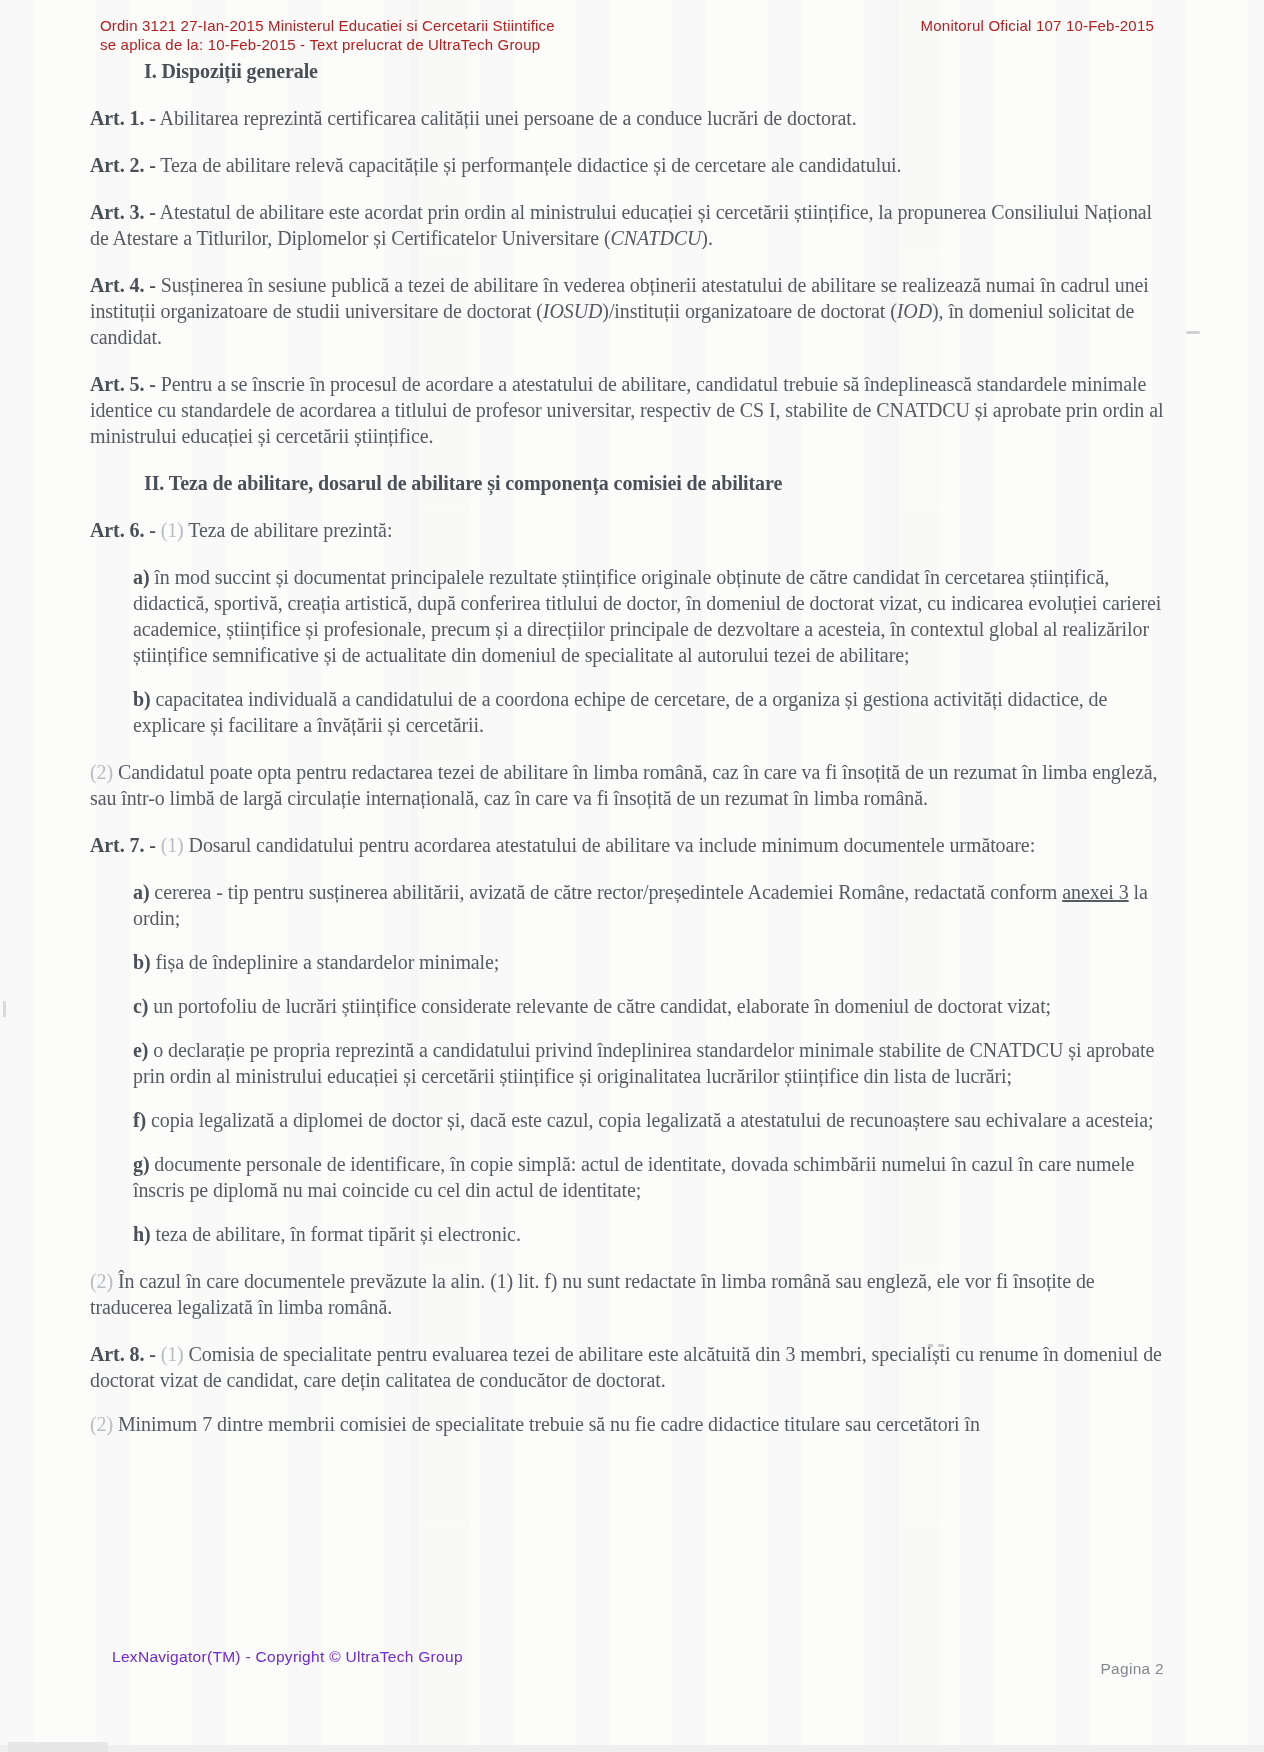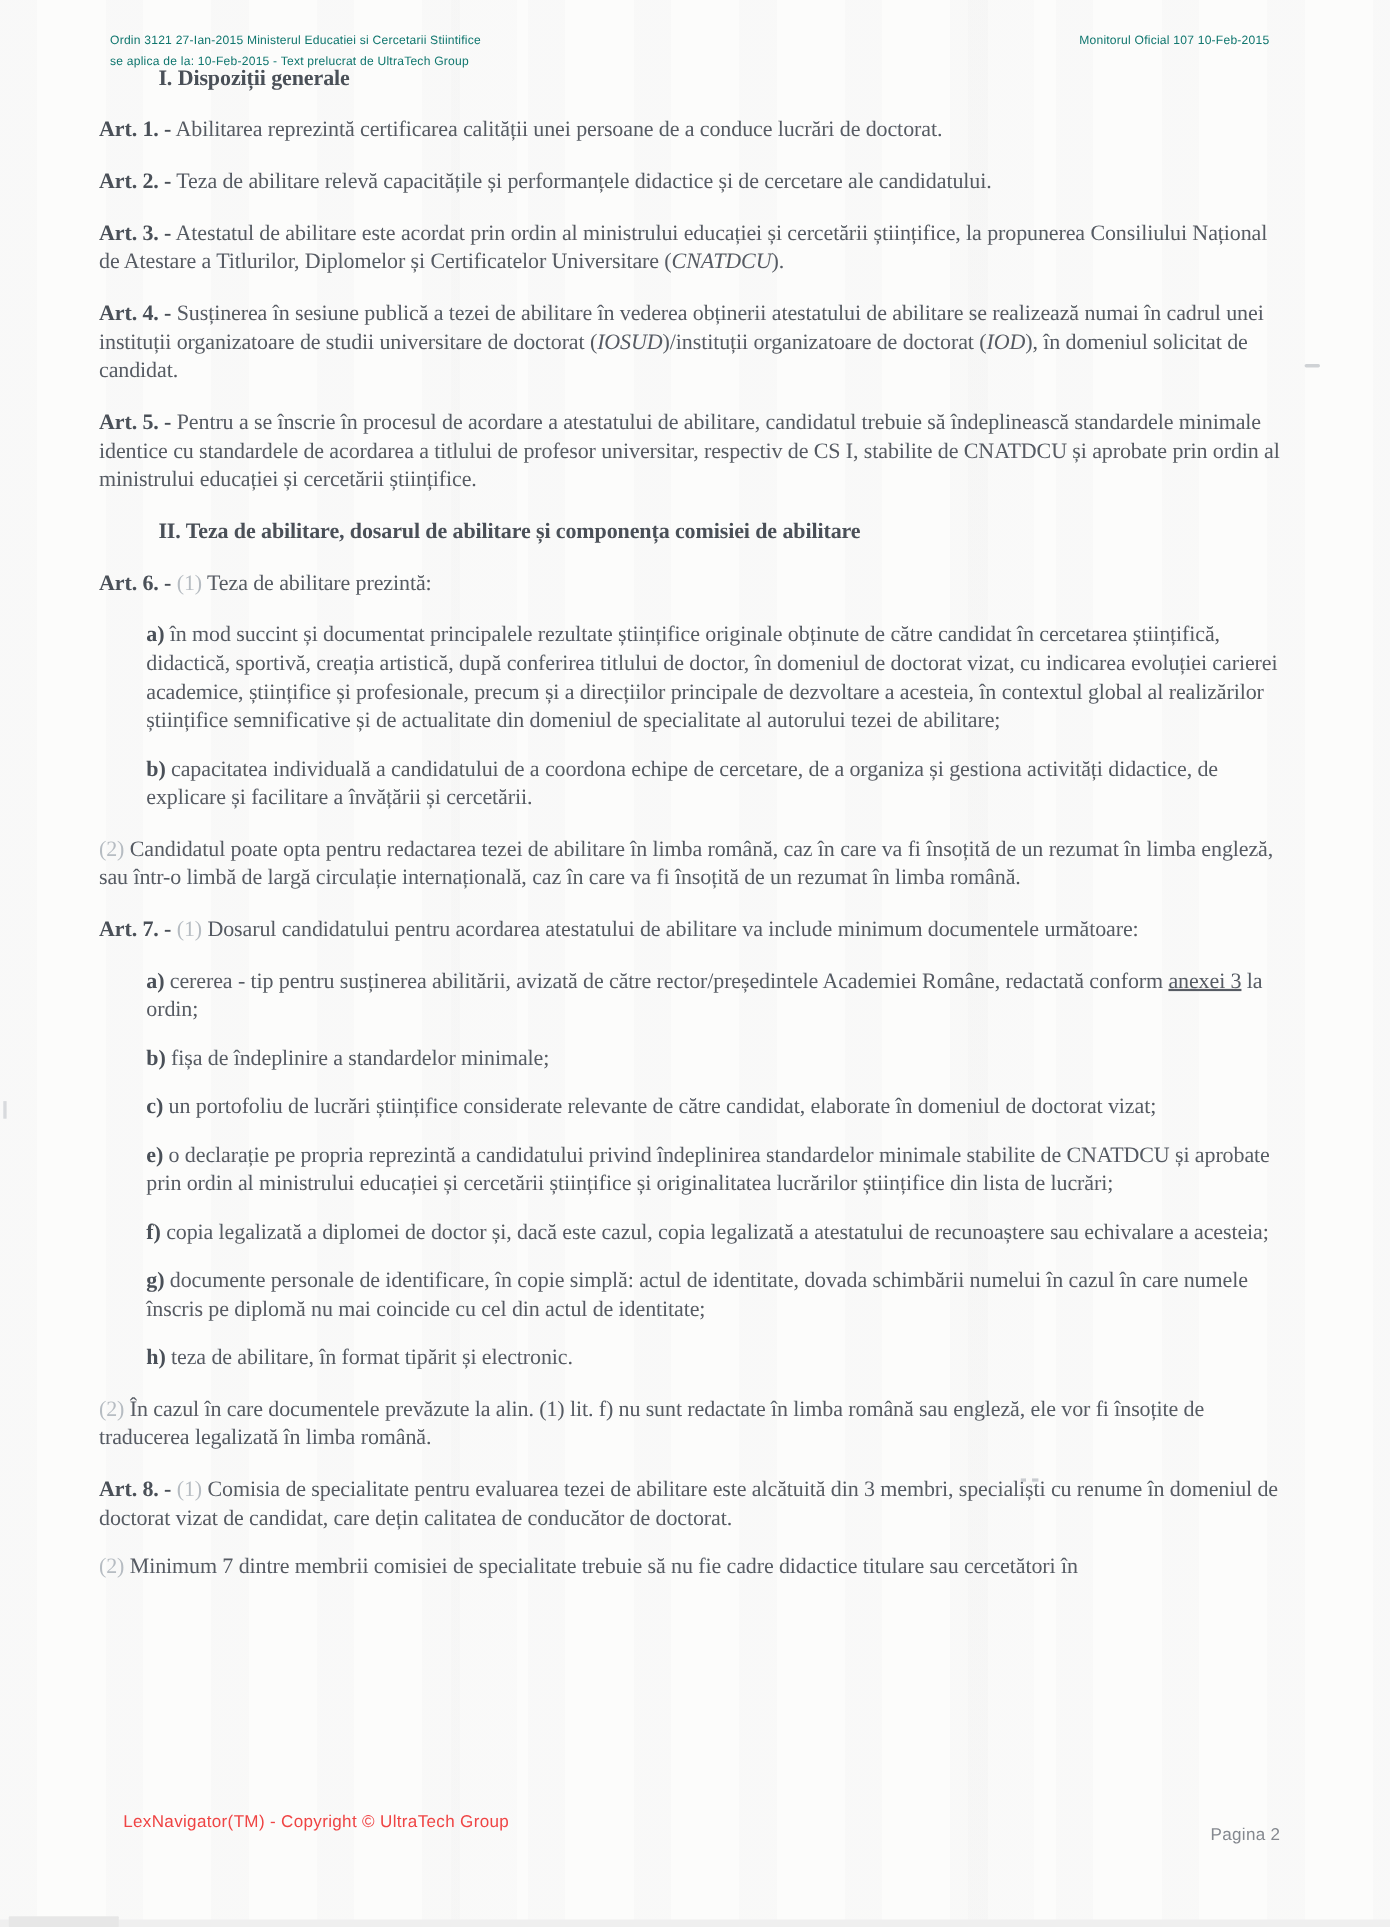--- a/index.html
+++ b/index.html
@@ -15,24 +15,24 @@
     content:"";position:absolute;inset:0;pointer-events:none;
     background:
       repeating-linear-gradient(90deg,
         rgba(110,110,125,0.022) 0px, rgba(110,110,125,0.022) 34px,
         rgba(255,255,255,0) 34px, rgba(255,255,255,0) 96px),
       repeating-linear-gradient(90deg,
         rgba(255,255,255,0) 0px, rgba(255,255,255,0) 410px,
         rgba(120,120,135,0.018) 410px, rgba(120,120,135,0.018) 470px);
   }
   .hdr{
-    position:absolute;top:28px;left:100px;right:110px;
+    position:absolute;top:16px;left:100px;right:110px;
     font-family:"Liberation Sans", sans-serif;
-    font-size:11px;line-height:19px;
-    color:#0f766e;letter-spacing:.2px;
+    font-size:15px;line-height:19px;
+    color:#b91c1c;letter-spacing:.2px;
   }
   .hdr-left{float:left;max-width:760px;}
   .hdr-right{float:right;text-align:right;}
   .doc-body{
     position:absolute;left:90px;top:58px;width:1080px;
     font-size:20px;line-height:26px;
     color:#565b63;letter-spacing:-0.1px;
     text-align:left;
   }
   .blk{margin:21px 0 0 0;}
@@ -40,21 +40,21 @@
   .blk.tight{margin-top:18px;}
   .blk.heading{margin-left:54px;font-weight:bold;color:#4a5058;}
   .blk.item{margin-left:43px;}
   .run-b{font-weight:bold;color:#4a5058;}
   .run-i{font-style:italic;}
   .run-u{text-decoration:underline;}
   .run-f{color:#b6bcc2;}
   .ftr-left{
     position:absolute;left:112px;top:1648px;
     font-family:"Liberation Sans", sans-serif;
-    font-size:15.5px;color:#ef4444;letter-spacing:.3px;
+    font-size:15.5px;color:#6d28d9;letter-spacing:.3px;
   }
   .ftr-right{
     position:absolute;right:100px;top:1660px;
     font-family:"Liberation Sans", sans-serif;
     font-size:15.5px;color:#84888f;letter-spacing:.3px;text-align:center;
   }
   
   .art-dash{position:absolute;left:1186px;top:331px;width:14px;height:3px;background:#cfd2d5;border-radius:2px;}
   .art-dots{position:absolute;left:928px;top:1344px;width:16px;height:3px;
     background:linear-gradient(90deg,#c9ccd0 0 5px,transparent 5px 10px,#c9ccd0 10px 15px);}

